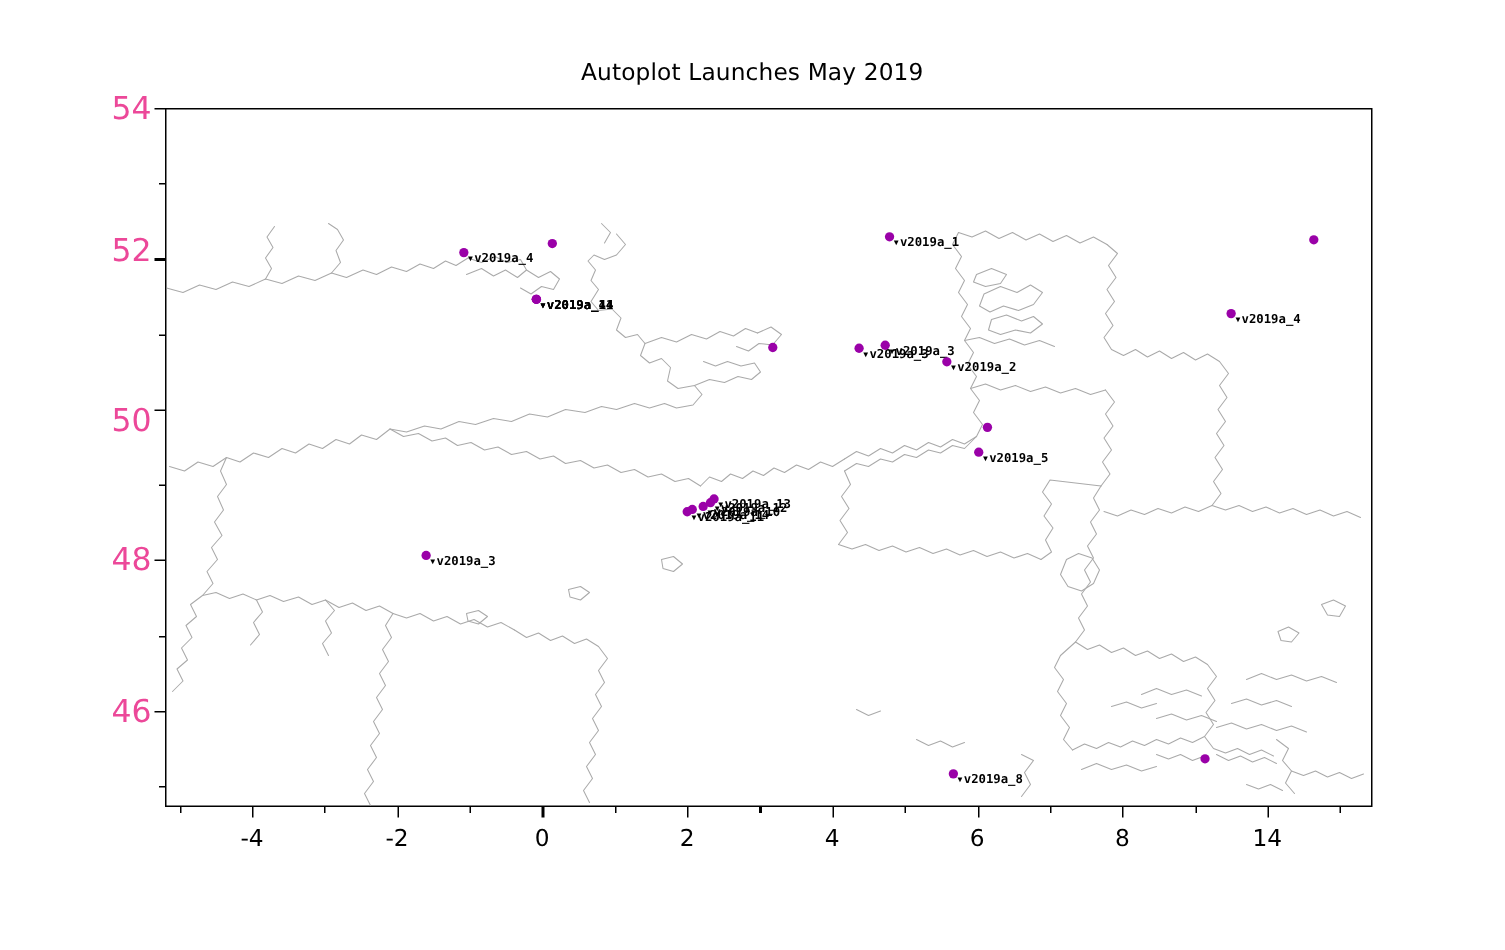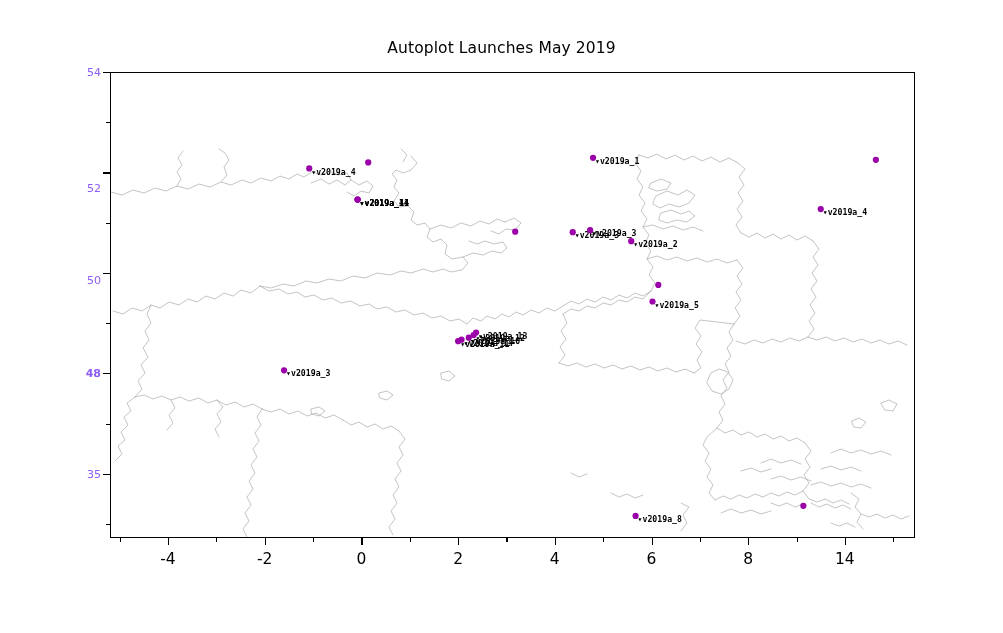--- a/index.html
+++ b/index.html
@@ -79,22 +79,22 @@
   }
   .tick-y-major { left: -7px; width: 7px; height: 1.1px; }
   .tick-y-minor { left: -4px; width: 4px; height: 1.1px; }
   .tick-x-major { bottom: -7px; height: 7px; width: 1.1px; }
   .tick-x-minor { bottom: -4px; height: 4px; width: 1.1px; }
   .tick-y-label {
     position: absolute;
     right: 100%;
     margin-right: 9px;
     transform: translateY(-50%);
-    font-size: 11px;
-    color: #8b5cf6;
+    font-size: 21px;
+    color: #ec4899;
     white-space: nowrap;
   }
   .tick-x-label {
     position: absolute;
     top: 100%;
     margin-top: 12px;
     transform: translateX(-50%);
     font-size: 15.5px;
     color: #000000;
     white-space: nowrap;
@@ -231,27 +231,27 @@
           <circle cx="347.14" cy="268.15" r="3.10" class="marker"></circle>
           <text x="349.14" y="274.35" class="pt-label">▾v2019a_11</text>
           <circle cx="524.58" cy="442.90" r="3.10" class="marker"></circle>
           <text x="526.58" y="449.10" class="pt-label">▾v2019a_8</text>
           <circle cx="692.35" cy="432.86" r="3.10" class="marker"></circle>
         </svg>
     </div>
 
     <div id="ticks-layer">
         <div class="tick-y-major" style="top: 401.72px;"></div>
-        <div class="tick-y-label" style="top: 401.72px;">35</div>
+        <div class="tick-y-label" style="top: 401.72px;">46</div>
         <div class="tick-y-major" style="top: 301.29px;"></div>
-        <div class="tick-y-label" style="top: 301.29px; font-weight: bold;">48</div>
+        <div class="tick-y-label" style="top: 301.29px;">48</div>
         <div class="tick-y-major" style="top: 200.86px;"></div>
         <div class="tick-y-label" style="top: 208px;">50</div>
         <div class="tick-y-major" style="top: 100.43px;"></div>
-        <div class="tick-y-label" style="top: 116px;">52</div>
+        <div class="tick-y-label" style="top: 95px;">52</div>
         <div class="tick-y-major" style="top: 0px;"></div>
         <div class="tick-y-label" style="top: 0px;">54</div>
         <div class="tick-y-minor" style="top: 451.94px;"></div>
         <div class="tick-y-minor" style="top: 351.51px;"></div>
         <div class="tick-y-minor" style="top: 251.08px;"></div>
         <div class="tick-y-minor" style="top: 150.65px;"></div>
         <div class="tick-y-minor" style="top: 50.22px;"></div>
         <div class="tick-x-major" style="left: 58.02px;"></div>
         <div class="tick-x-label" style="left: 58.02px;">-4</div>
         <div class="tick-x-major" style="left: 154.71px;"></div>

